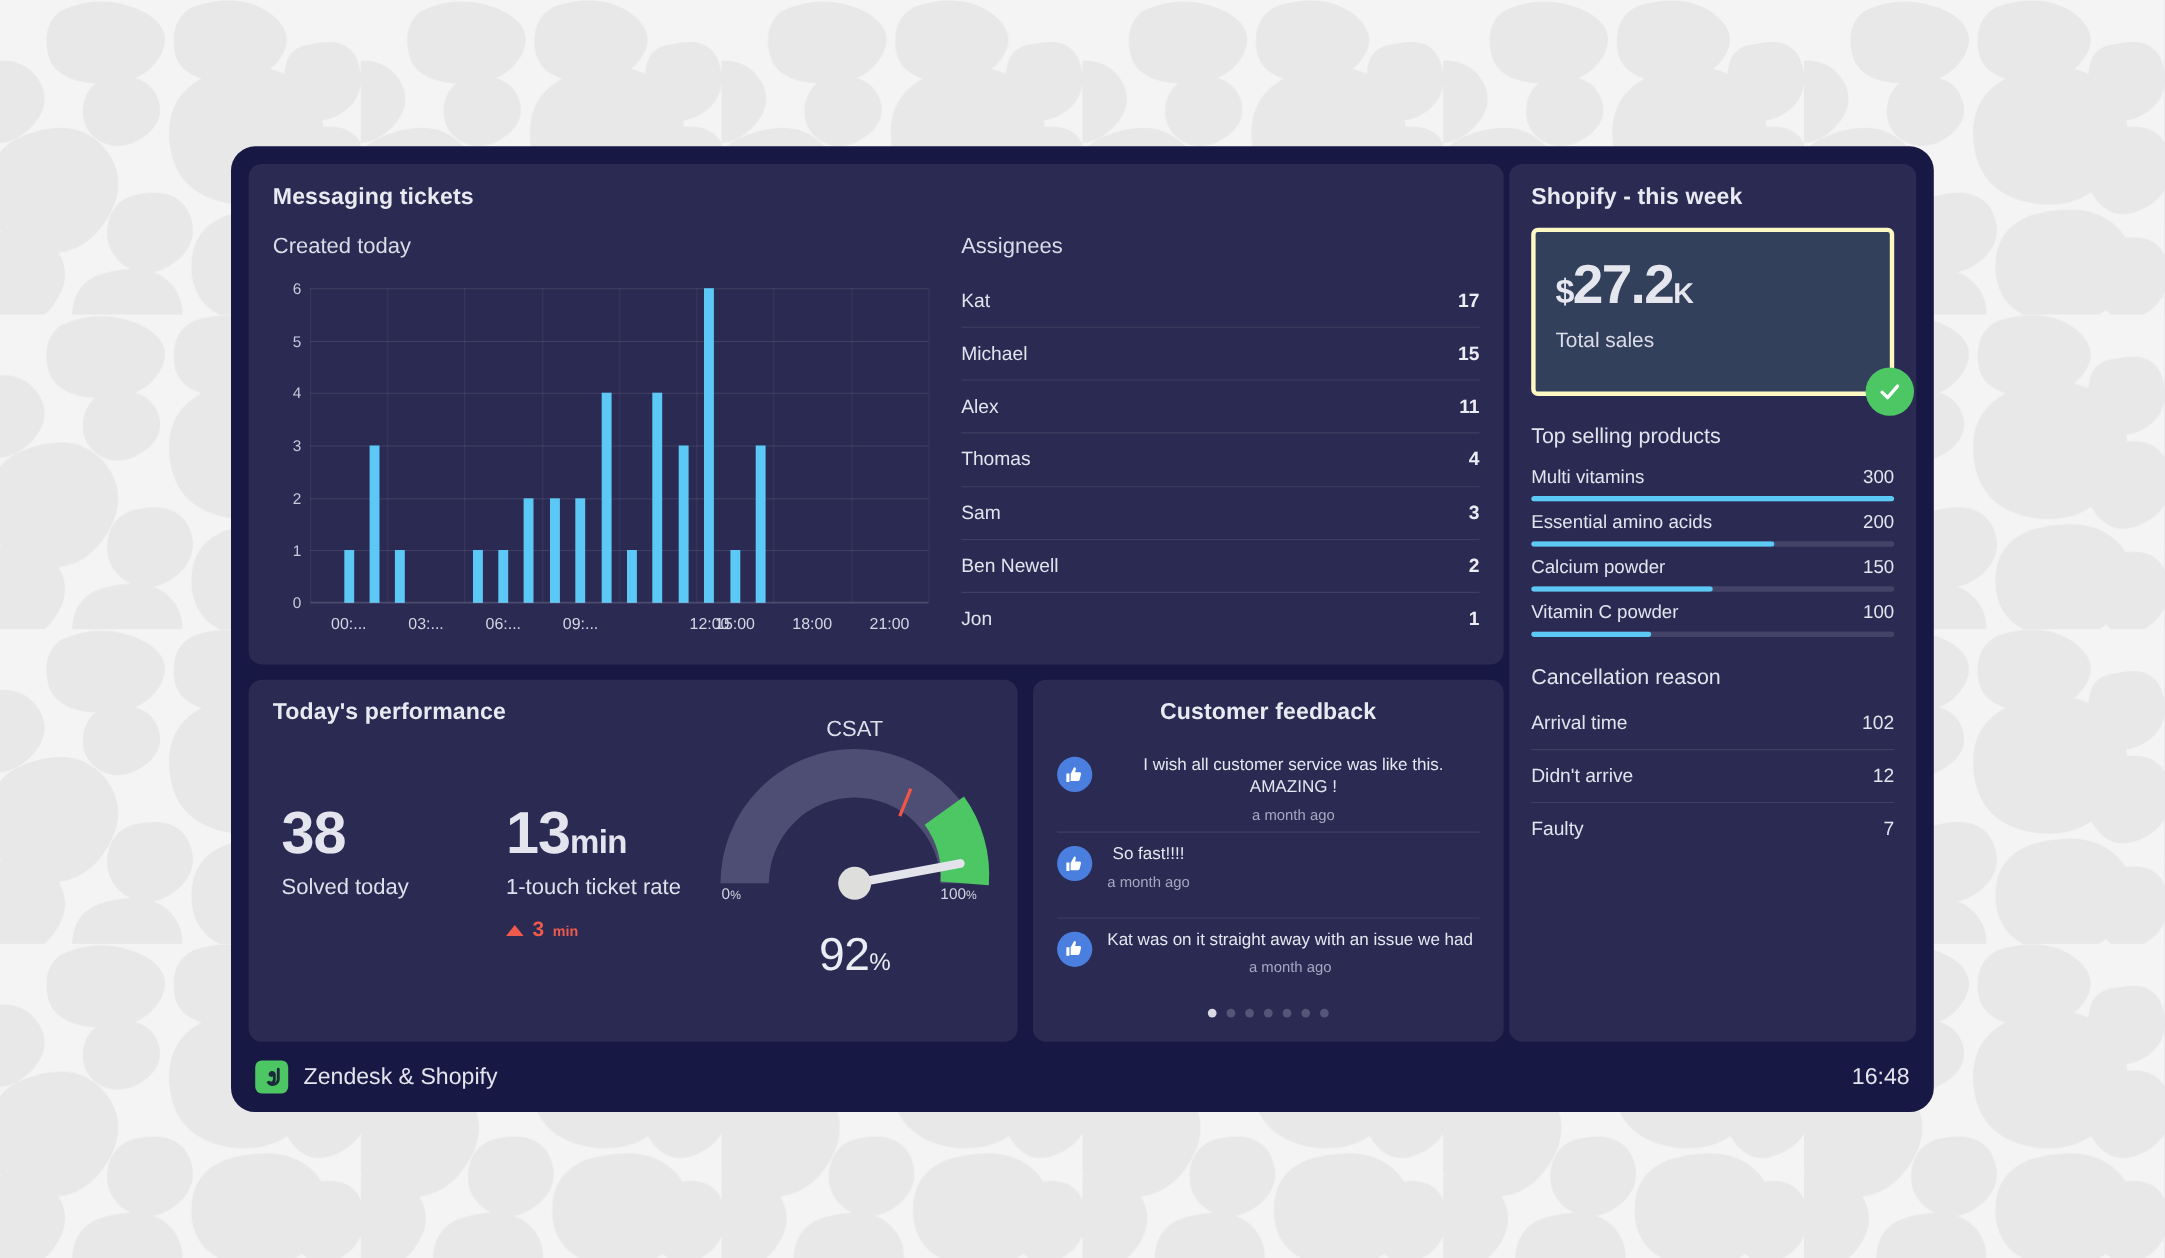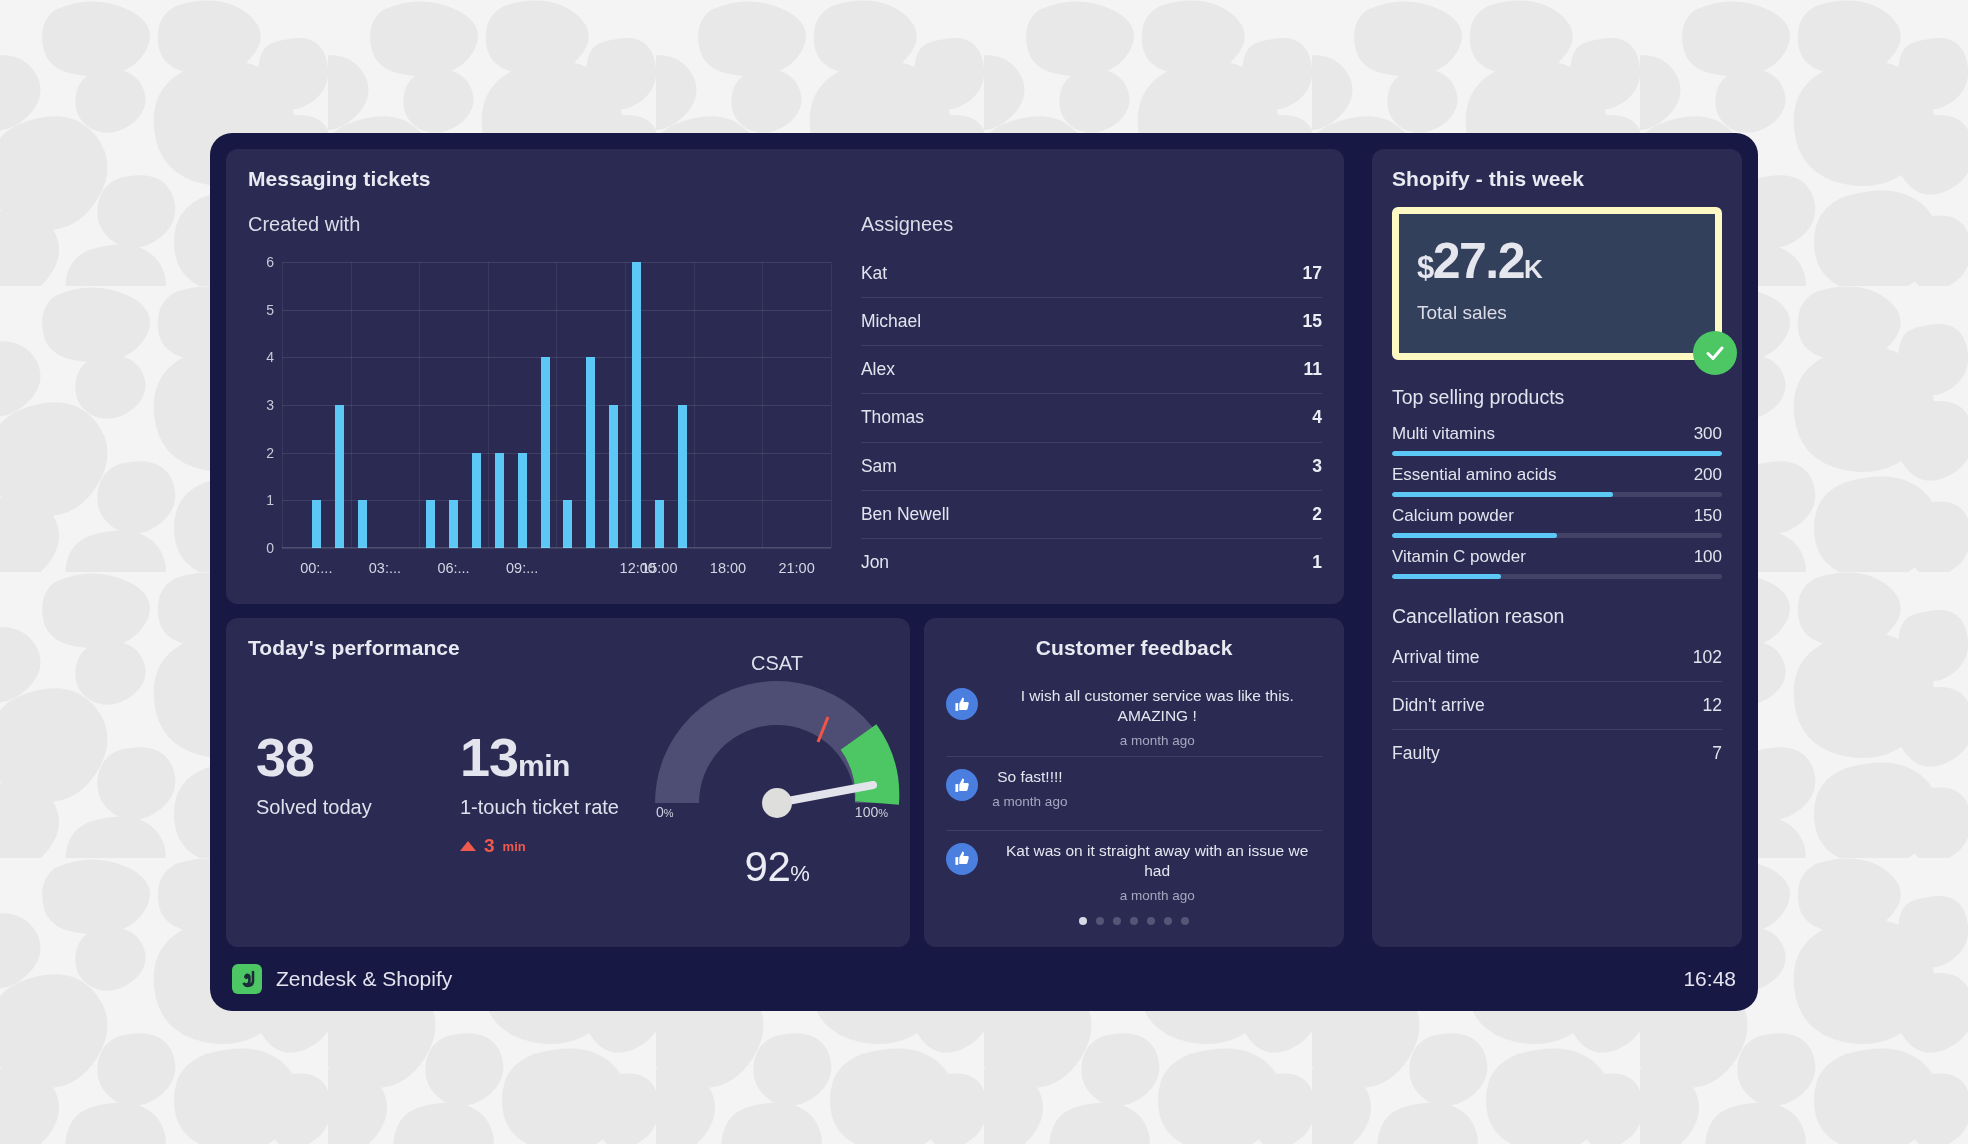--- a/index.html
+++ b/index.html
@@ -30,21 +30,21 @@
     border-radius: 22px;
     z-index: 2;
     padding: 16px 16px 0 16px;
     display: flex;
     flex-direction: column;
   }
 
   #board {
     flex: 1;
     display: flex;
-    gap: 28px;
+    gap: 5px;
     min-height: 0;
   }
 
   .col-left {
     flex: 1 1 auto;
     display: flex;
     flex-direction: column;
     gap: 14px;
     min-width: 0;
   }
@@ -248,21 +248,21 @@
     background: #2a2a52;
     border-radius: 12px;
     padding: 18px 20px 10px 20px;
     display: flex;
     flex-direction: column;
     position: relative;
   }
   #sales-card {
     margin-top: 16px;
     background: #32405c;
-    border: 7px solid #fef9c3;
+    border: 4px solid #fef9c3;
     border-radius: 6px;
     padding: 22px 18px 20px 18px;
     position: relative;
     height: 153px;
   }
   #sales-amount {
     font-size: 50px;
     font-weight: bold;
     color: #e6e6ef;
     line-height: 1;
@@ -359,21 +359,21 @@
   <div id="board">
 
     <div class="col-left">
 
       <div class="panel" id="messaging-panel">
         <div class="panel-title">Messaging tickets</div>
 
         <div id="messaging-body">
 
           <div id="created-today">
-            <div class="sub-title">Created with</div>
+            <div class="sub-title">Created today</div>
             <div id="chart-area">
               <div class="chart-plot" id="chart-plot">
                 <div id="grid-layer">
                     <div class="gridline" style="top: 100%;"></div>
                     <div class="gridline" style="top: 83.3333%;"></div>
                     <div class="gridline" style="top: 66.6667%;"></div>
                     <div class="gridline" style="top: 50%;"></div>
                     <div class="gridline" style="top: 33.3333%;"></div>
                     <div class="gridline" style="top: 16.6667%;"></div>
                     <div class="gridline" style="top: 0%;"></div>

